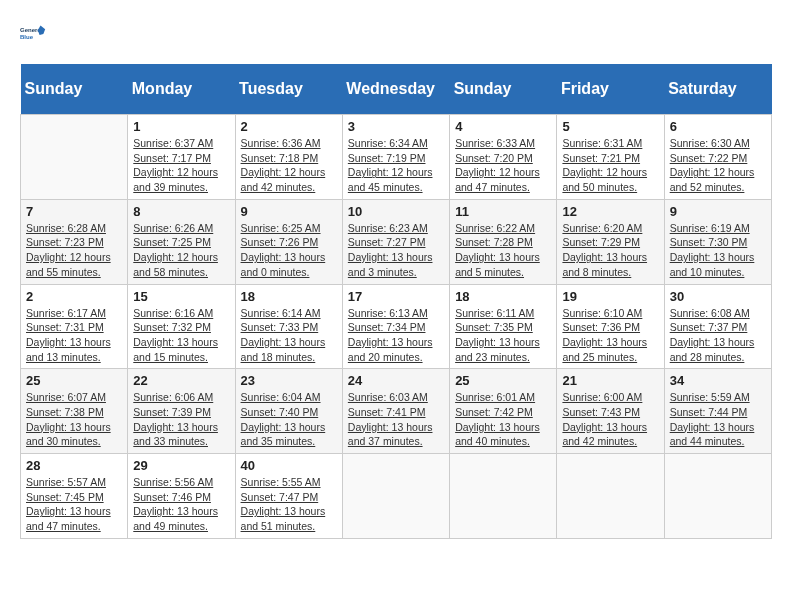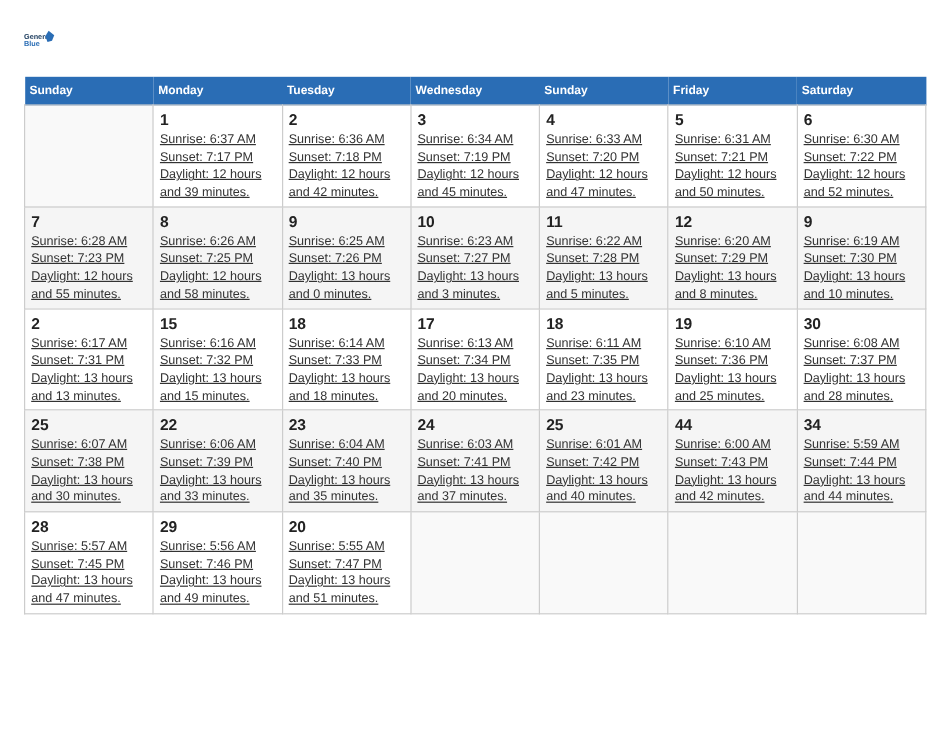--- a/index.html
+++ b/index.html
@@ -38,23 +38,23 @@
       color: #555;
     }
     table {
       width: 100%;
       border-collapse: collapse;
       font-size: 11px;
     }
     thead tr th {
       background-color: #2a6db5;
       color: #fff;
-      padding: 6px 4px;
+      padding: 16px 4px;
       text-align: left;
-      font-size: 10px;
+      font-size: 16px;
       font-weight: bold;
     }
     tbody tr td {
       border: 1px solid #ccc;
       vertical-align: top;
       padding: 4px 5px;
       height: 80px;
       width: 107px;
     }
     tbody tr:nth-child(even) td {
@@ -212,39 +212,39 @@
         </td>
         <td>
           <span class="day-number">24</span>
           <div class="day-info">Sunrise: 6:03 AM<br>Sunset: 7:41 PM<br>Daylight: 13 hours and 37 minutes.</div>
         </td>
         <td>
           <span class="day-number">25</span>
           <div class="day-info">Sunrise: 6:01 AM<br>Sunset: 7:42 PM<br>Daylight: 13 hours and 40 minutes.</div>
         </td>
         <td>
-          <span class="day-number">44</span>
+          <span class="day-number">21</span>
           <div class="day-info">Sunrise: 6:00 AM<br>Sunset: 7:43 PM<br>Daylight: 13 hours and 42 minutes.</div>
         </td>
         <td>
           <span class="day-number">34</span>
           <div class="day-info">Sunrise: 5:59 AM<br>Sunset: 7:44 PM<br>Daylight: 13 hours and 44 minutes.</div>
         </td>
       </tr>
       <tr>
         <td>
           <span class="day-number">28</span>
           <div class="day-info">Sunrise: 5:57 AM<br>Sunset: 7:45 PM<br>Daylight: 13 hours and 47 minutes.</div>
         </td>
         <td>
           <span class="day-number">29</span>
           <div class="day-info">Sunrise: 5:56 AM<br>Sunset: 7:46 PM<br>Daylight: 13 hours and 49 minutes.</div>
         </td>
         <td>
-          <span class="day-number">20</span>
+          <span class="day-number">40</span>
           <div class="day-info">Sunrise: 5:55 AM<br>Sunset: 7:47 PM<br>Daylight: 13 hours and 51 minutes.</div>
         </td>
         <td class="empty-cell"></td>
         <td class="empty-cell"></td>
         <td class="empty-cell"></td>
         <td class="empty-cell"></td>
       </tr>
     </tbody>
 </table>
 

